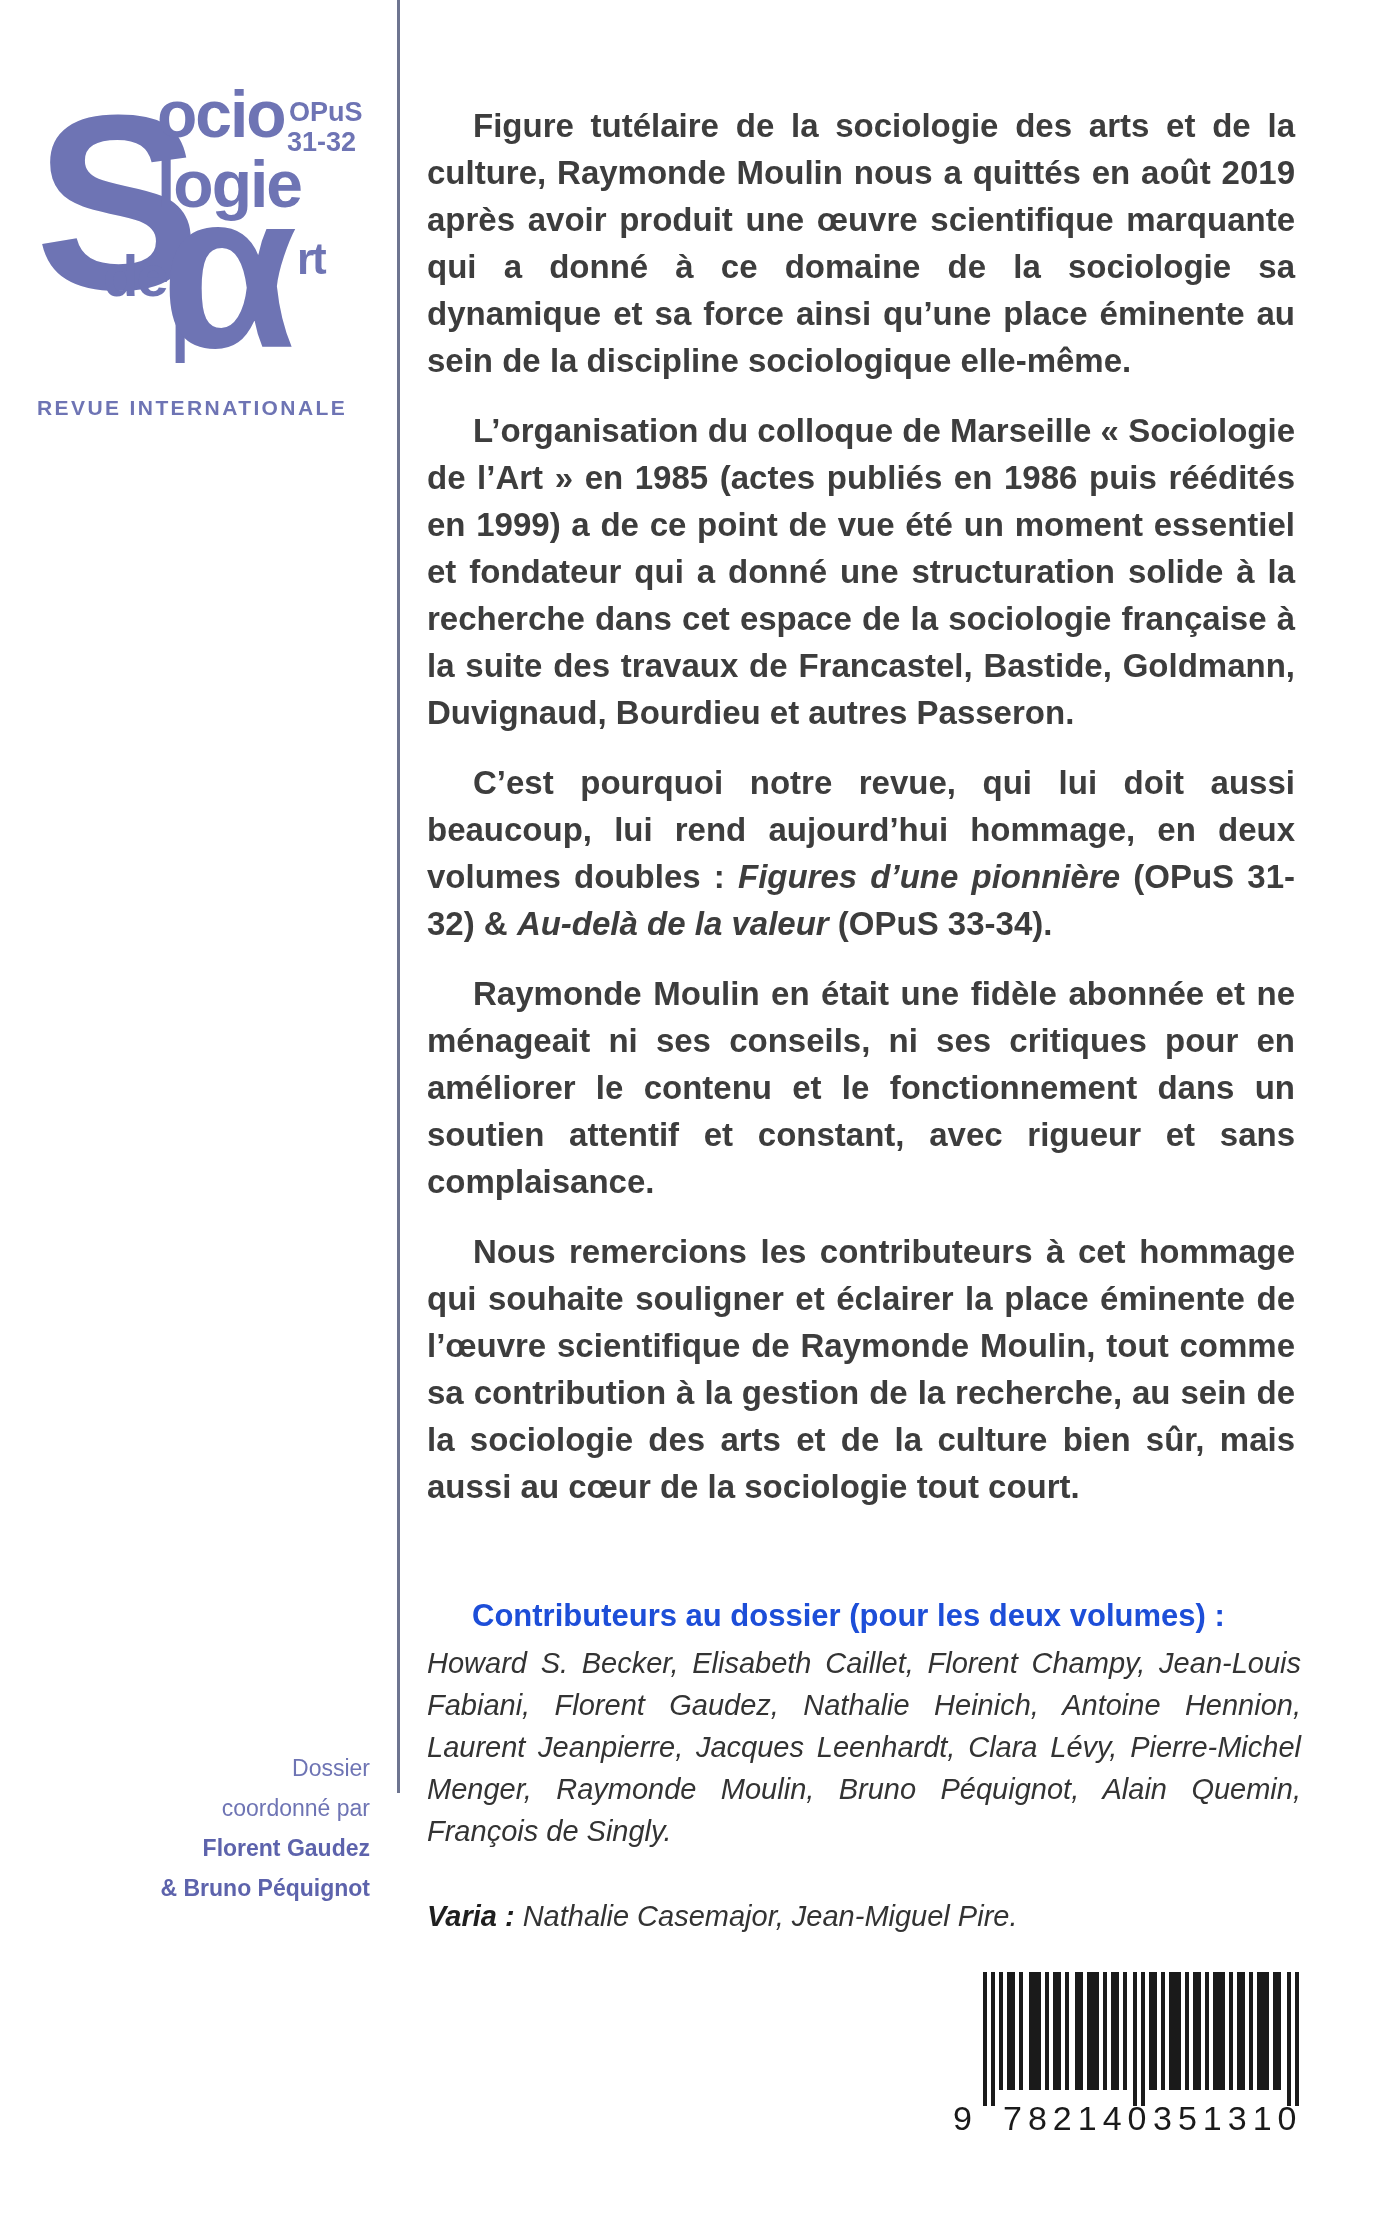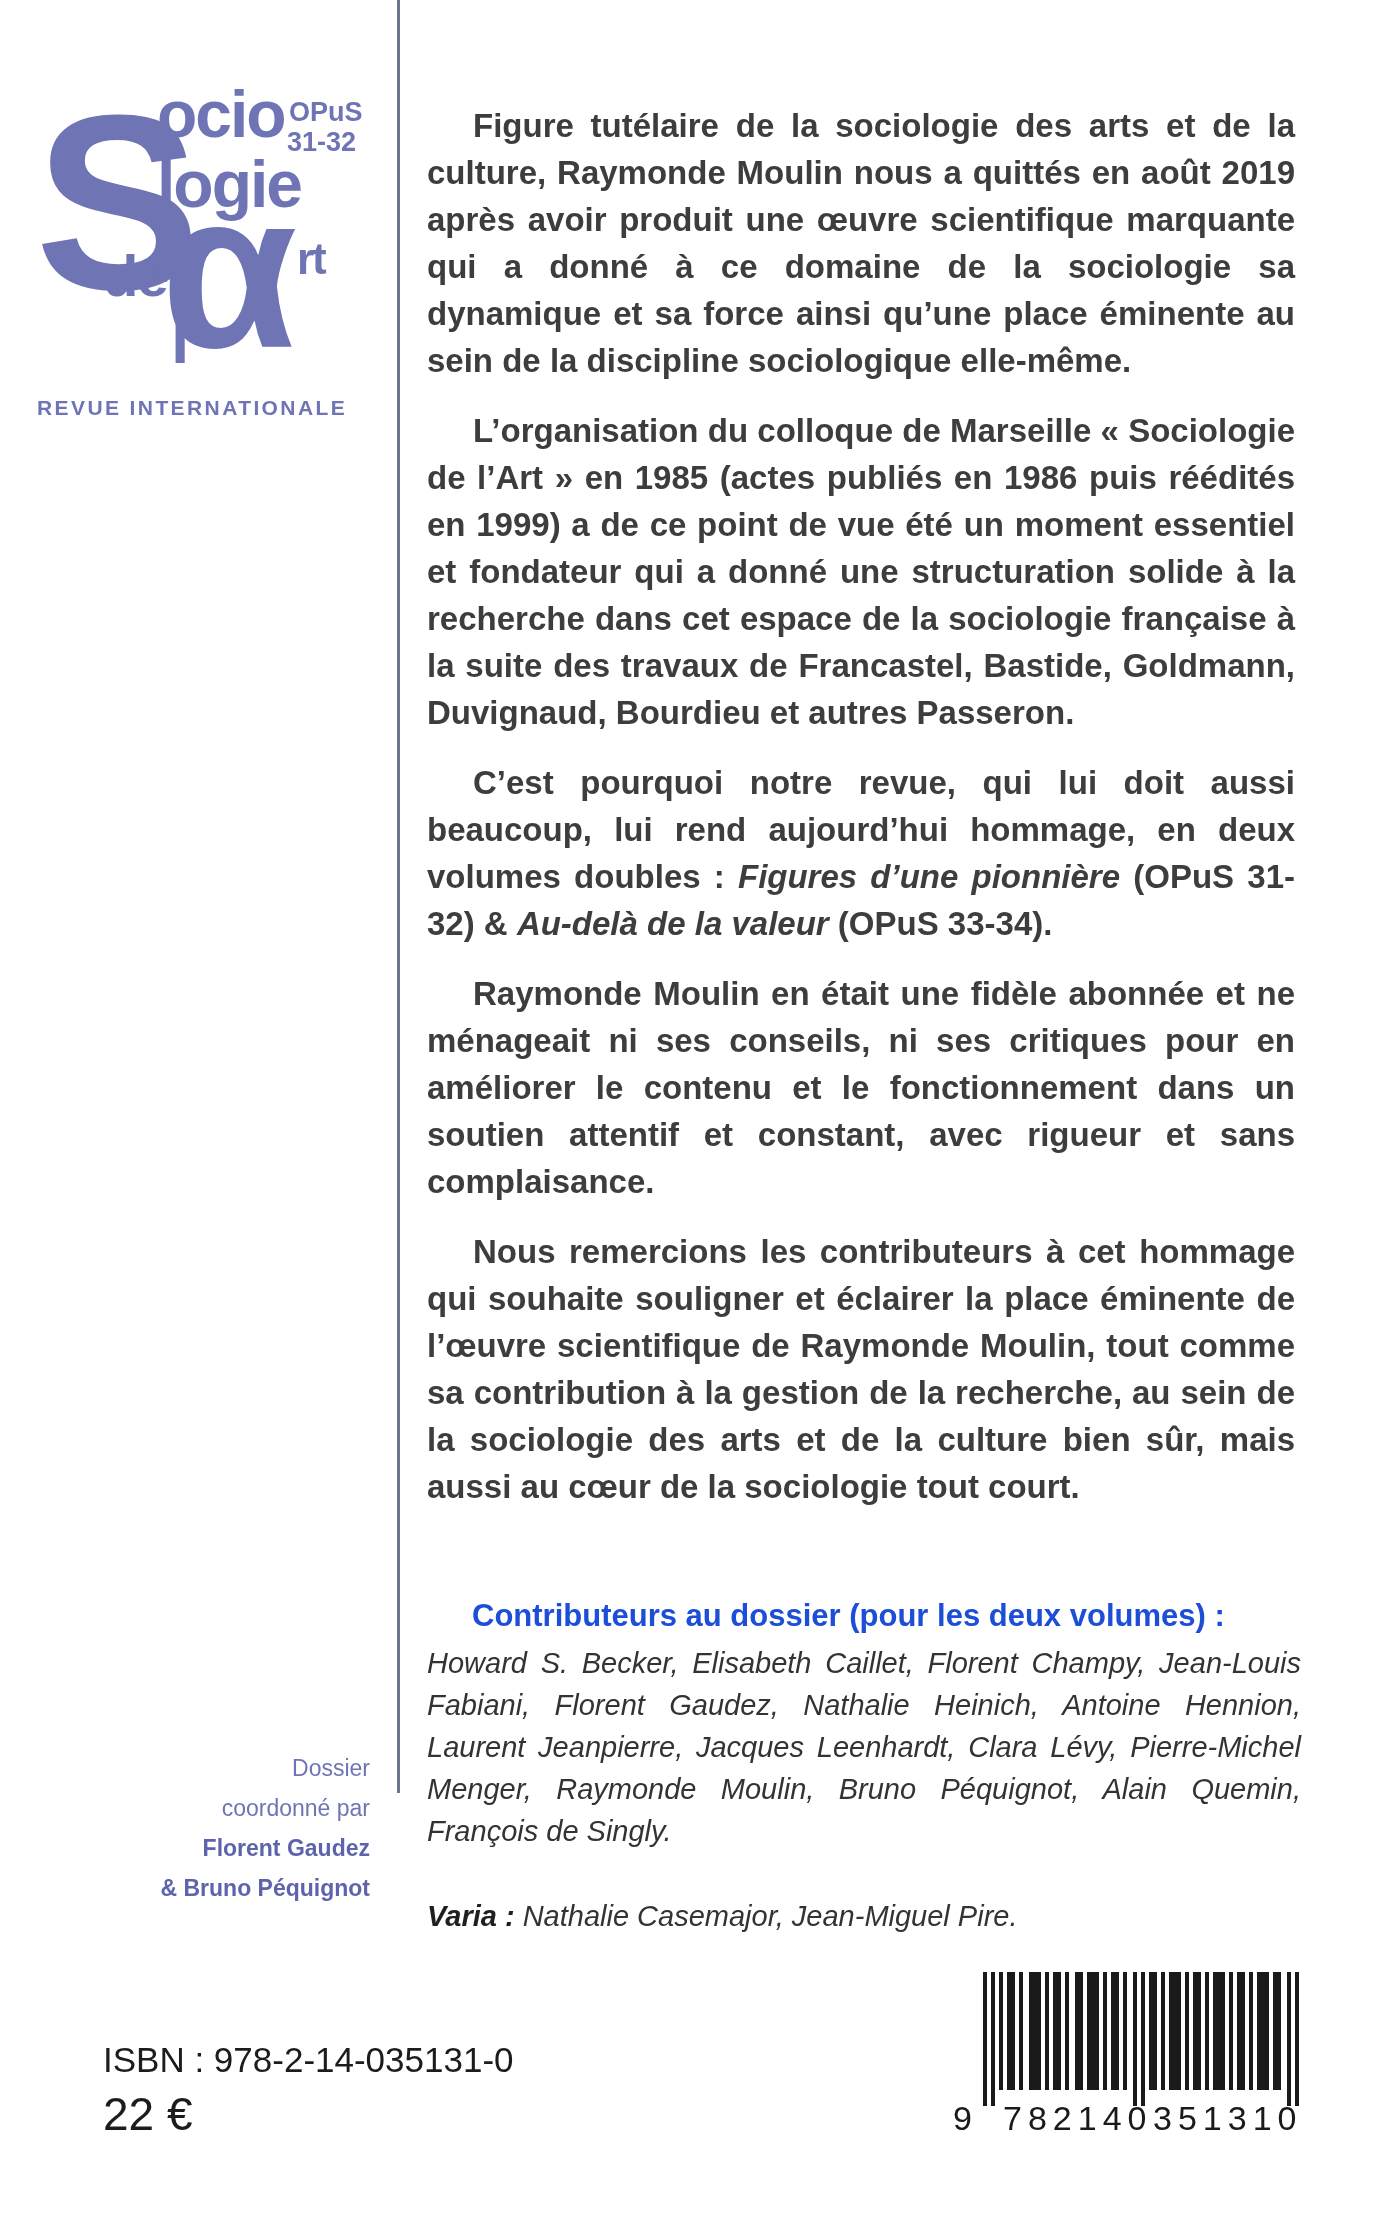--- a/index.html
+++ b/index.html
@@ -88,24 +88,20 @@
     <div class="varia"><span class="varia-label">Varia :</span><span> Nathalie Casemajor, Jean-Miguel Pire.</span></div>
   </div>
 
   <div class="coord">
     <div>Dossier</div>
     <div>coordonné par</div>
     <div class="bold">Florent Gaudez</div>
     <div class="bold">&amp; Bruno Péquignot</div>
   </div>
 
-  <div class="isbn-block">
-    <div class="isbn-line">ISBN : 978-2-14-035131-0</div>
-    <div class="price-line">22 €</div>
-  </div>
 
   <div class="barcode">
     <svg width="352" height="166" viewBox="0 0 352 166" xmlns="http://www.w3.org/2000/svg">
       <g fill="#1a1a1a">
 
         <rect x="30" y="0" width="4" height="134"></rect>
           <rect x="38" y="0" width="4" height="134"></rect>
 
         <rect x="46" y="0" width="4" height="118"></rect>
           <rect x="54" y="0" width="8" height="118"></rect>

